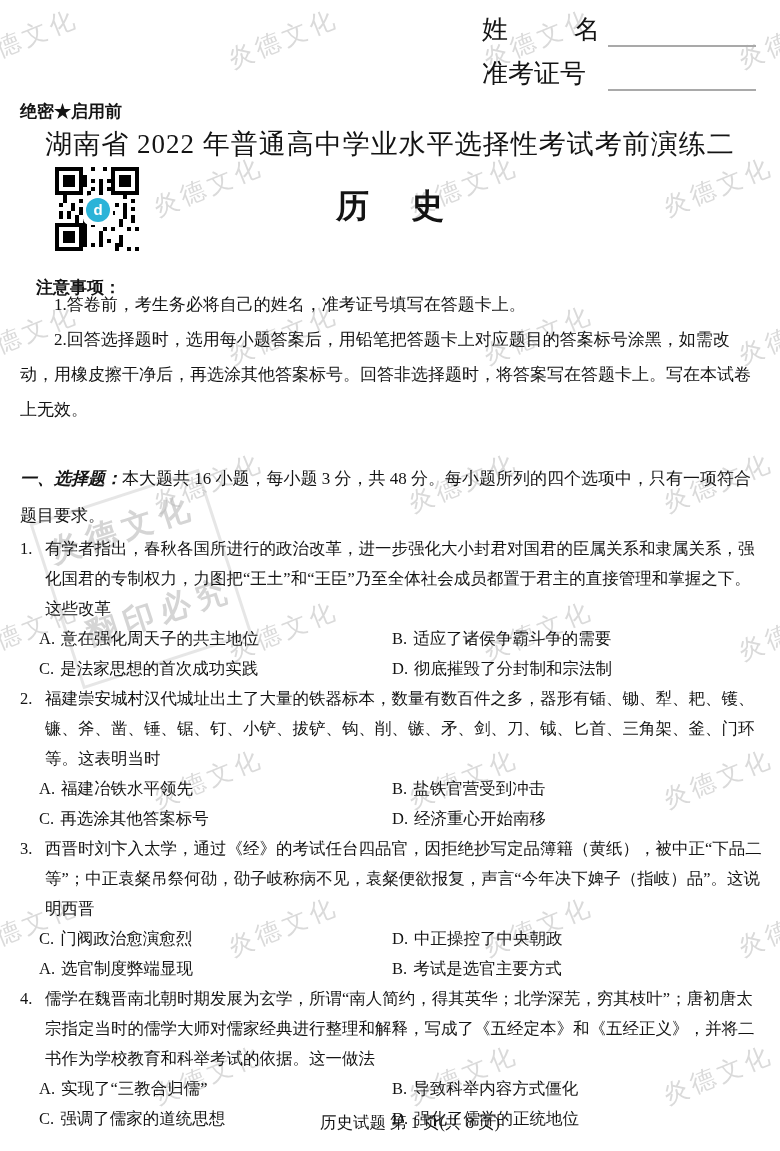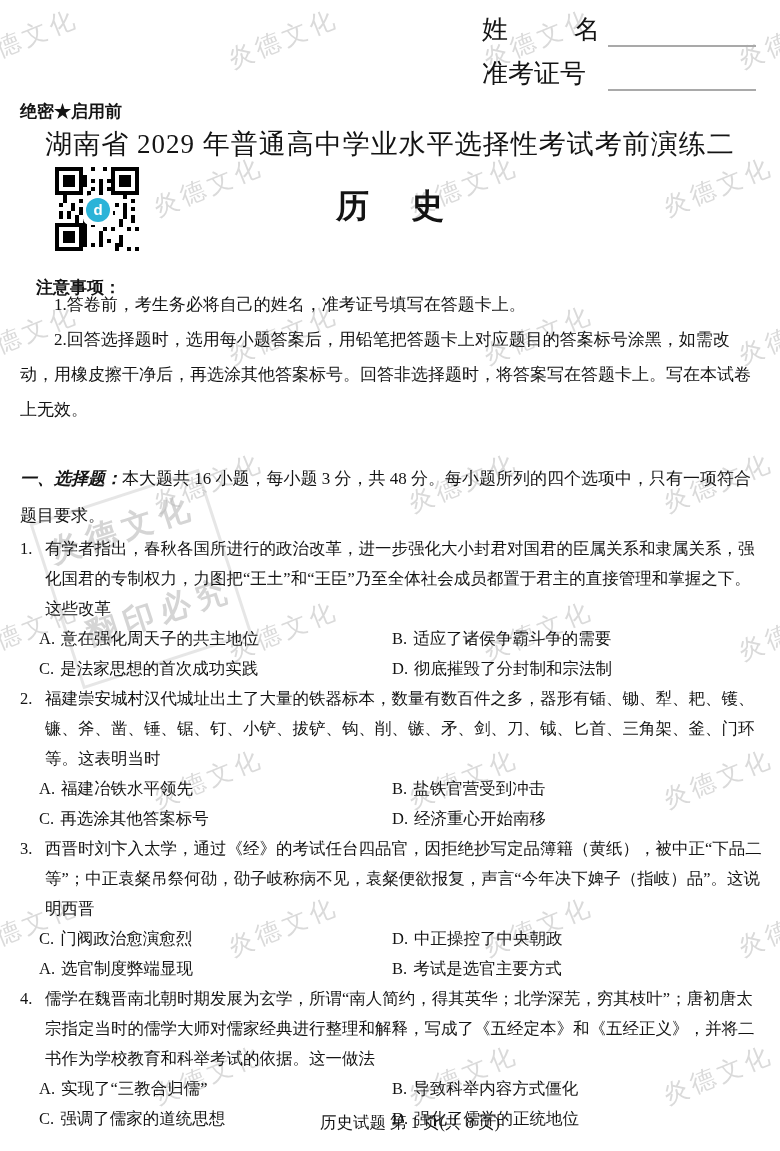--- a/index.html
+++ b/index.html
@@ -136,21 +136,21 @@
         </span>
         <span class="fill-line"></span>
       </div>
       <div class="name-row">
         <span class="ticket-label">准考证号</span>
         <span class="fill-line"></span>
       </div>
     </div>
 
     <p class="secrecy">绝密★启用前</p>
-    <h1 class="exam-title">湖南省 2029 年普通高中学业水平选择性考试考前演练二</h1>
+    <h1 class="exam-title">湖南省 2022 年普通高中学业水平选择性考试考前演练二</h1>
 
     <div class="qr" id="qr">
         <svg xmlns="http://www.w3.org/2000/svg" width="84" height="84" fill="#000">
           <rect x="0" y="0" width="4" height="4"></rect>
           <rect x="4" y="0" width="4" height="4"></rect>
           <rect x="8" y="0" width="4" height="4"></rect>
           <rect x="12" y="0" width="4" height="4"></rect>
           <rect x="16" y="0" width="4" height="4"></rect>
           <rect x="20" y="0" width="4" height="4"></rect>
           <rect x="24" y="0" width="4" height="4"></rect>

